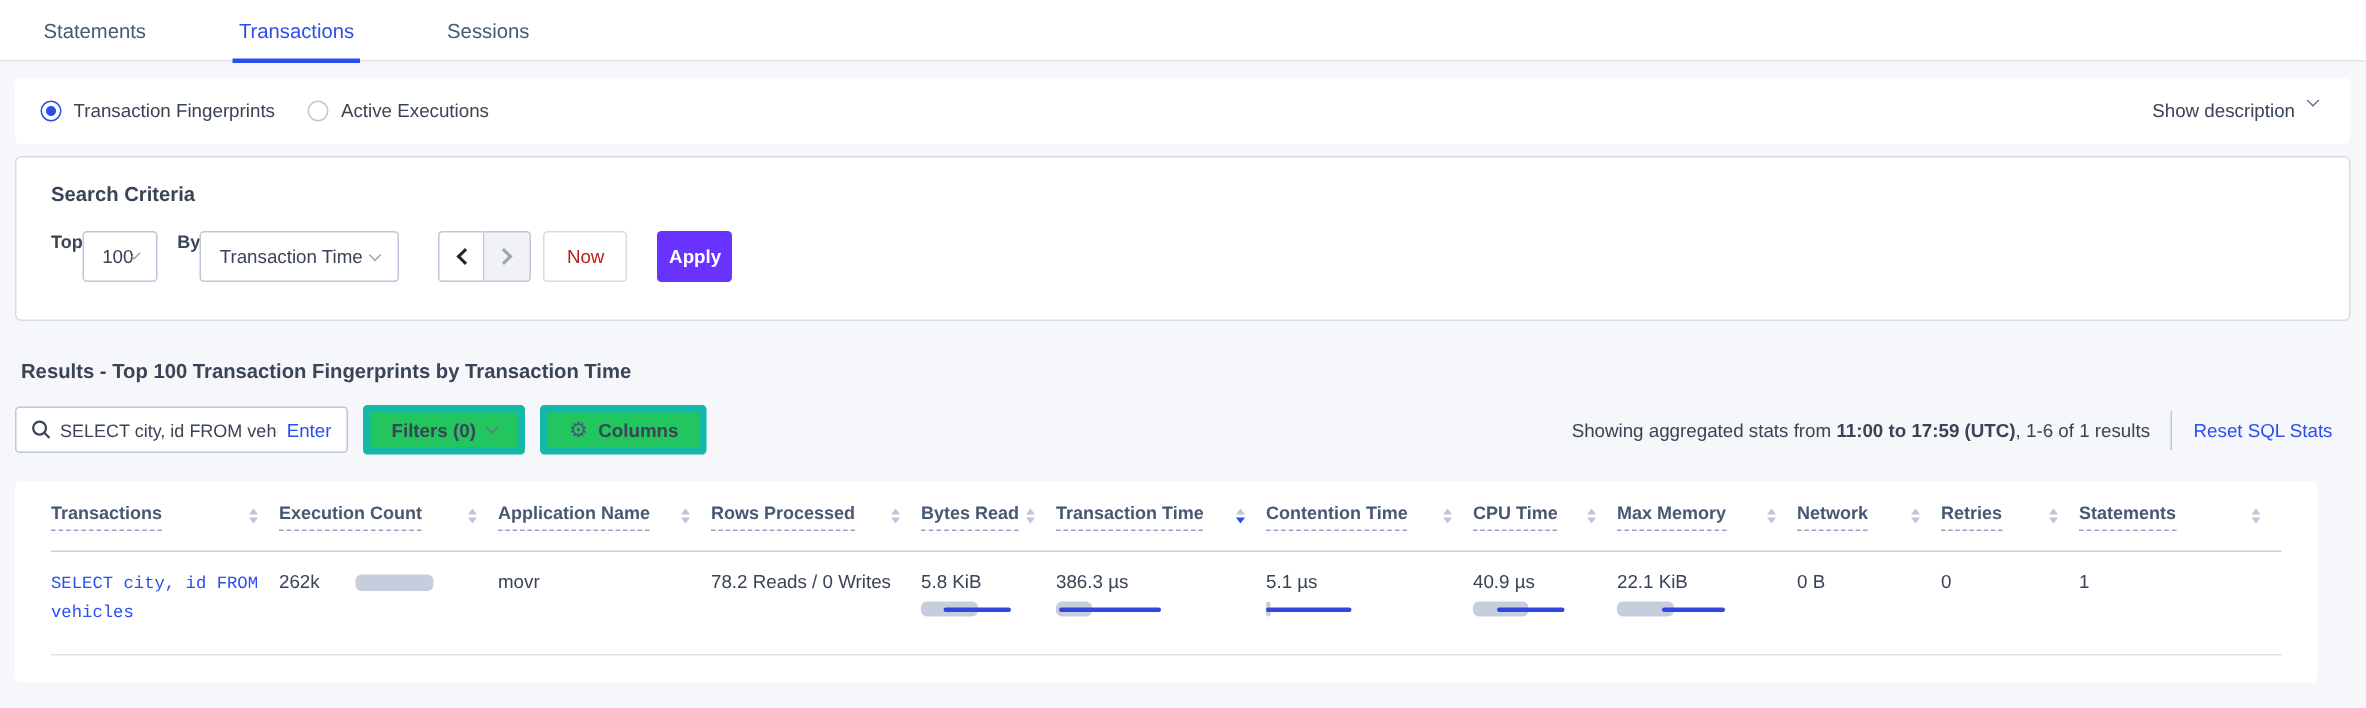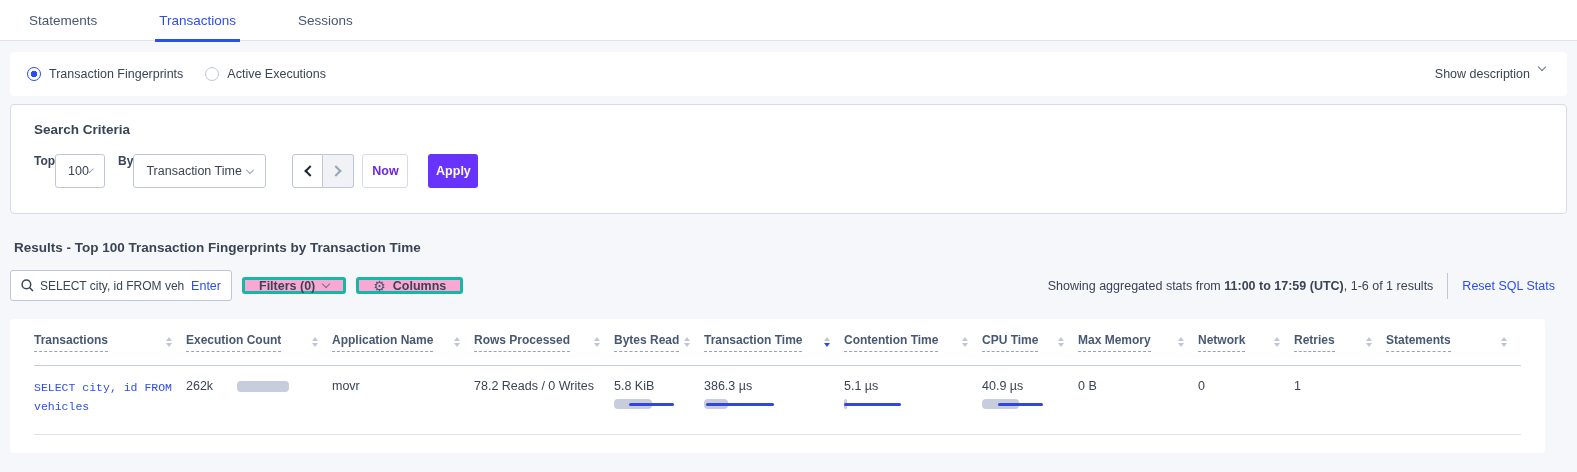--- a/index.html
+++ b/index.html
@@ -38,30 +38,30 @@
   .select .chev { margin-left:auto; }
   .sel-top { width:50px; }
   .sel-by { width:133px; }
   .sel-range { width:225px; }
   .range-badge { background:#e7ecf3; color:#394455; font-size:11.5px; font-weight:bold; border-radius:3px; padding:3px 6px; margin-right:10px; }
   .sel-top .chev, .sel-by .chev { margin-left:auto; }
   .arrow-group { display:flex; margin-left:13px; }
   .arrow-btn { width:31px; height:34px; border:1px solid #c0c6d9; background:#fff; display:flex; align-items:center; justify-content:center; cursor:pointer; }
   .arrow-btn.prev { border-radius:3px 0 0 3px; }
   .arrow-btn.next { border-radius:0 3px 3px 0; border-left:none; background:#f0f2f5; }
-  .now-btn { width:46px; height:34px; margin-left:8px; border:1px solid #d6dbe7; border-radius:3px; background:#fff; color:#6d28d9; font-size:12.5px; display:flex; align-items:center; justify-content:center; cursor:pointer;font-weight:bold; }
+  .now-btn { width:56px; height:34px; margin-left:8px; border:1px solid #d6dbe7; border-radius:3px; background:#fff; color:#b91c1c; font-size:12.5px; display:flex; align-items:center; justify-content:center; cursor:pointer; }
   .apply-btn { width:50px; height:34px; margin-left:20px; border:none; border-radius:3px; background:#6933ff; color:#fff; font-size:12.5px; font-weight:bold; cursor:pointer; }
 
   
   .results-heading { font-size:13.5px; font-weight:bold; color:#394455; margin:26px 14px 0; }
   .toolbar { display:flex; align-items:center; margin:15px 10px 0; }
   .search-box { width:222px; height:31px; border:1px solid #c0c6d9; border-radius:3px; background:#fff; display:flex; align-items:center; padding:0 10px; }
   .search-box input { border:none; outline:none; flex:1; min-width:0; font-size:12px; color:#394455; font-family:"Liberation Sans",sans-serif; margin:0 6px; }
   .enter-label { color:#2b4eef; font-size:12.5px; cursor:pointer; }
-  .tool-btn { height:17px; margin-left:10px; border:3px solid #14b8a6; border-radius:3px; background:#f9a8d4; display:flex; align-items:center; padding:0 14px; font-size:12.5px; font-weight:bold; color:#394455; cursor:pointer; }
+  .tool-btn { height:33px; margin-left:10px; border:5px solid #14b8a6; border-radius:3px; background:#22c55e; display:flex; align-items:center; padding:0 14px; font-size:12.5px; font-weight:bold; color:#394455; cursor:pointer; }
   .tool-btn .chev { margin:-3px 0 0 8px; }
   .gear { font-size:14px; margin-right:7px; color:#475872; font-family:"DejaVu Sans",sans-serif; font-weight:normal; }
   .stats-text { font-size:12.5px; color:#394455; }
   .stats-text b { font-weight:bold; }
   .vdivider { width:1px; height:26px; background:#c0c6d9; margin:0 14px; }
   .reset-link { font-size:12.5px; color:#2b4eef; cursor:pointer; margin-right:12px; white-space:nowrap; }
 
   
   .table-card { background:#fff; border-radius:4px; margin:18px 32px 0 10px; padding:0 24px 18px; }
   .thead, .trow { display:grid; grid-template-columns:152px 146px 142px 140px 90px 140px 138px 96px 120px 96px 92px 135px; }
@@ -283,17 +283,24 @@
           <span class="bar-line" style="left: 0px; width: 57px;"></span>
         </div>
     </div>
     <div class="td">
       <div>40.9 µs</div>
       <div class="bar-wrap">
           <span class="bar-gray" style="left: 0px; width: 37px;"></span>
           <span class="bar-line" style="left: 16px; width: 45px;"></span>
         </div>
     </div>
+    <div class="td">
+      <div>22.1 KiB</div>
+      <div class="bar-wrap">
+          <span class="bar-gray" style="left: 0px; width: 38px;"></span>
+          <span class="bar-line" style="left: 30px; width: 42px;"></span>
+        </div>
+    </div>
     <div class="td">0 B</div>
     <div class="td">0</div>
     <div class="td">1</div>
   </div>
 </div>
 
 </body></html>

